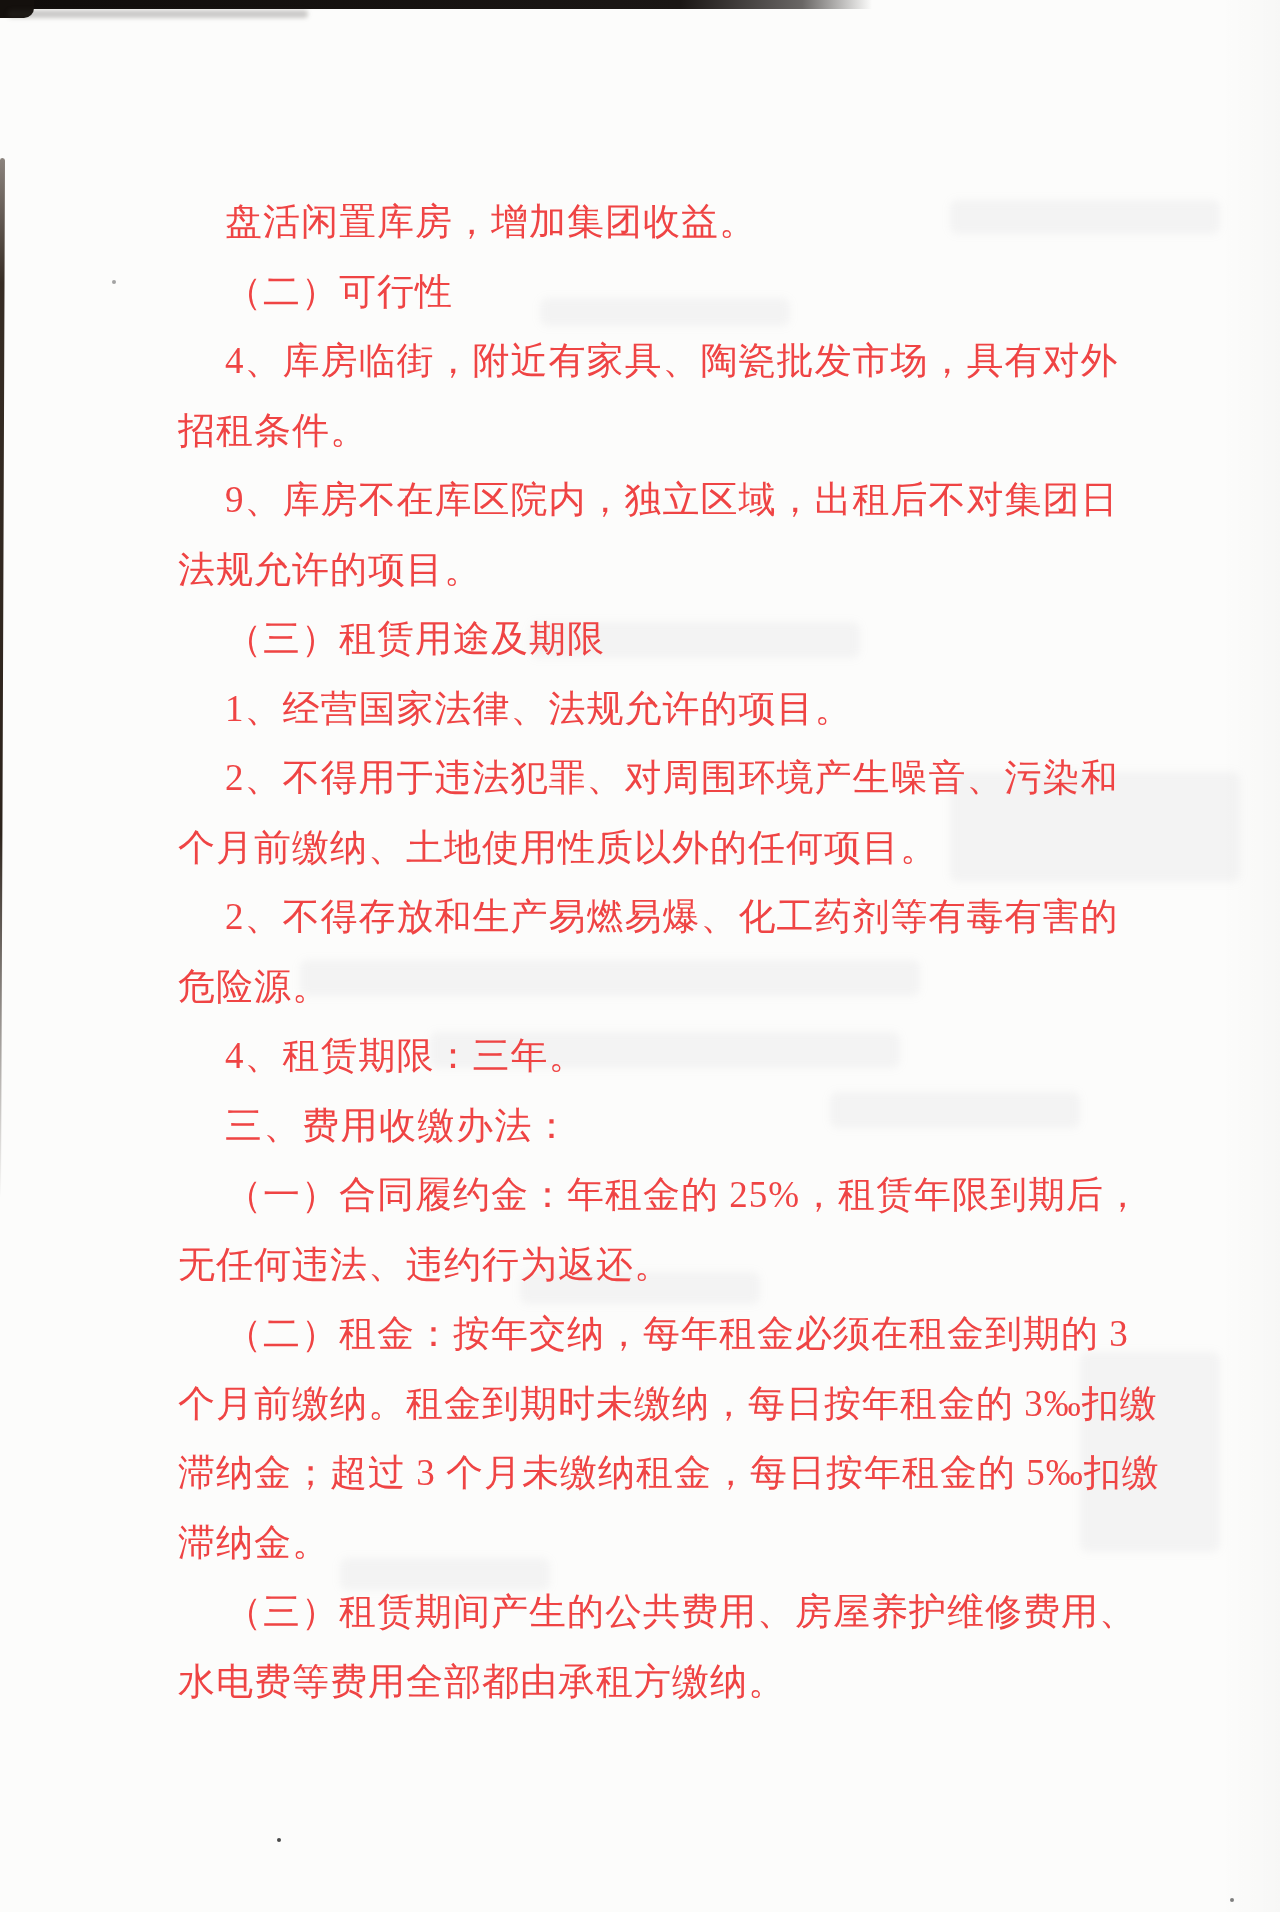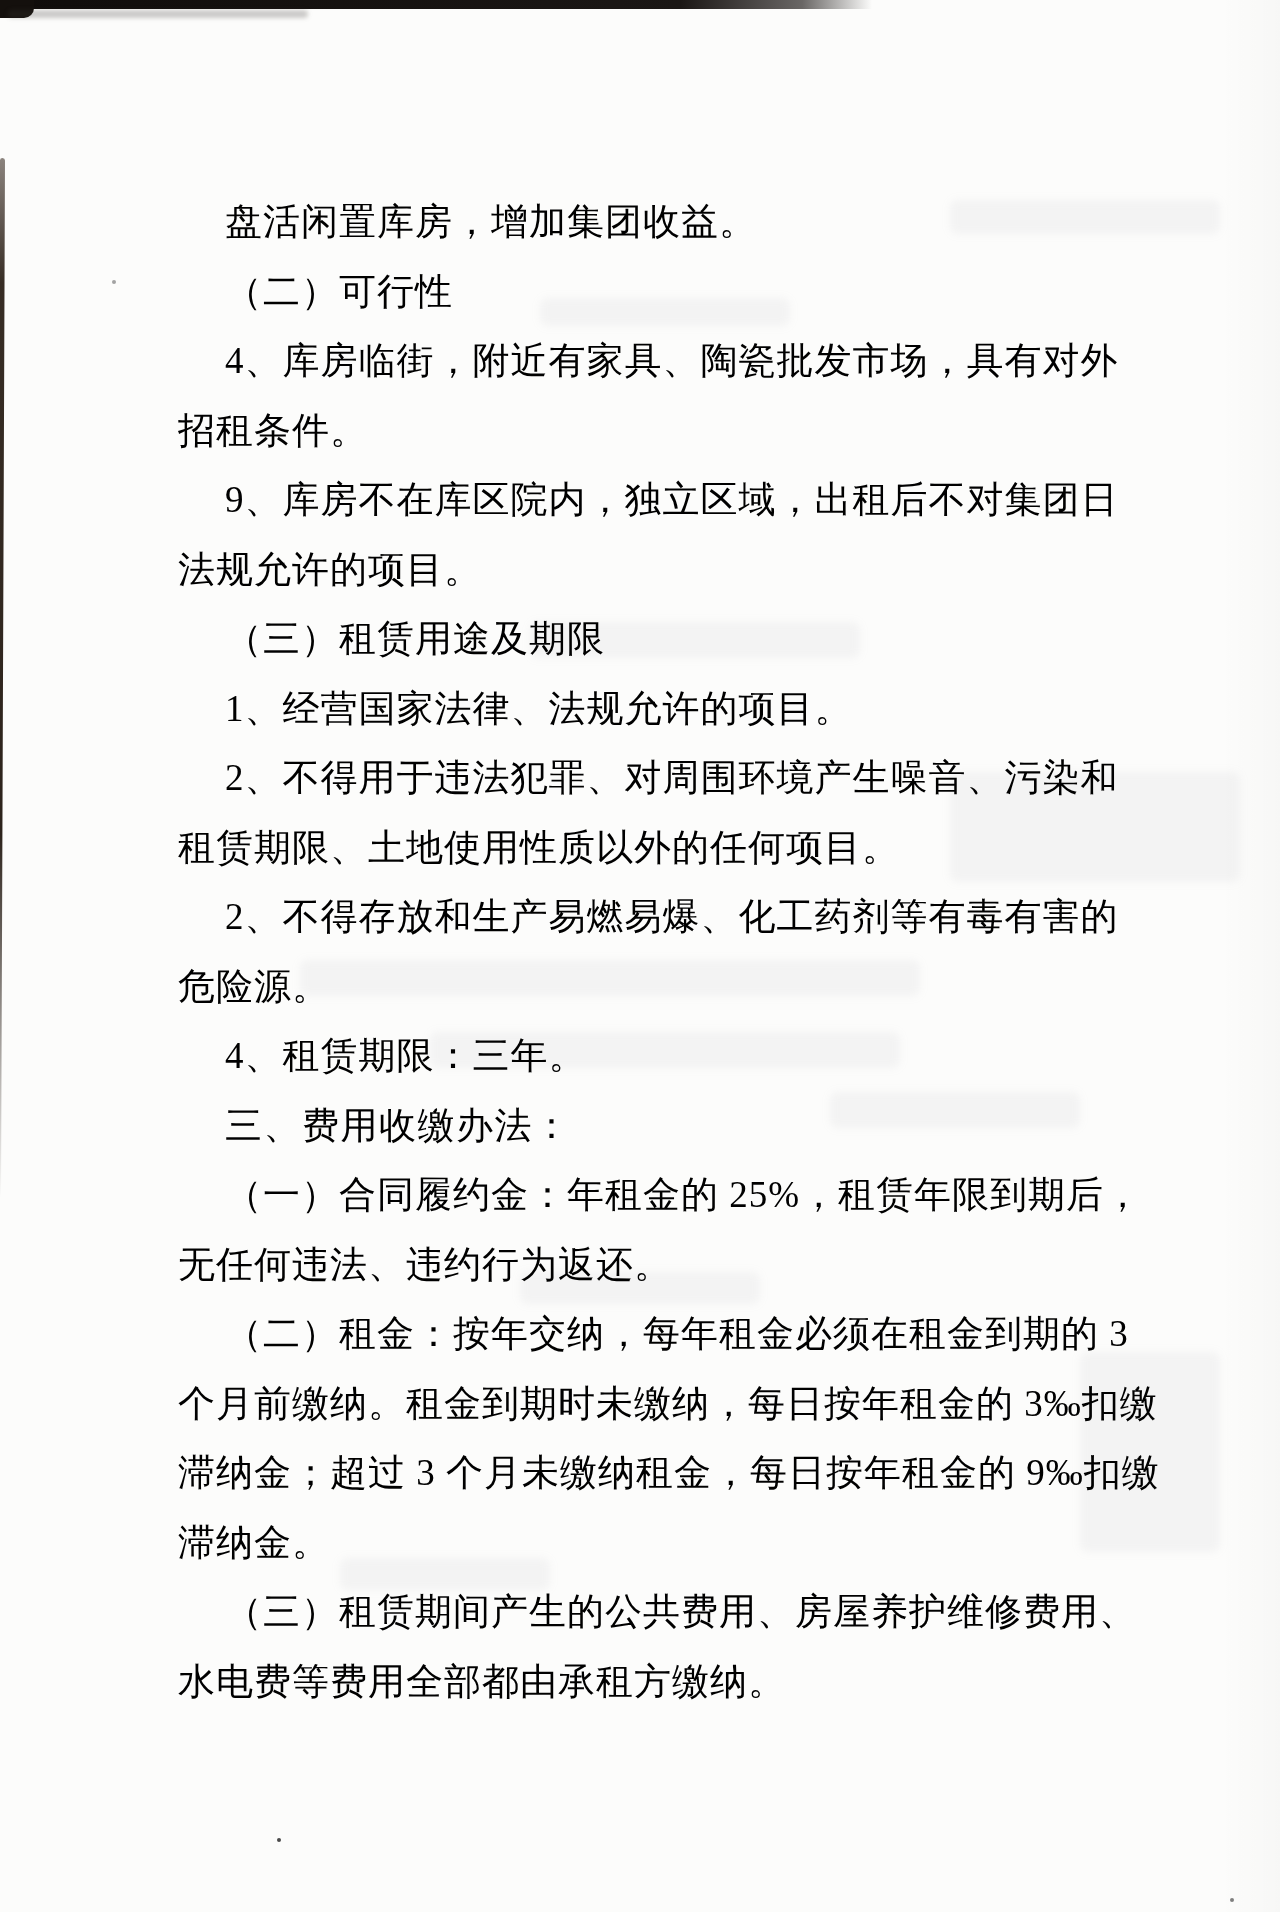--- a/index.html
+++ b/index.html
@@ -106,38 +106,38 @@
   <div class="ghost" style="left:430px; top:1032px; width:470px; height:36px;"></div>
   <div class="ghost" style="left:830px; top:1092px; width:250px; height:36px;"></div>
   <div class="ghost" style="left:520px; top:1272px; width:240px; height:32px;"></div>
   <div class="ghost" style="left:340px; top:1558px; width:210px; height:32px;"></div>
   <div class="ghost" style="left:1080px; top:1352px; width:140px; height:200px;"></div>
 
   <div class="speck" style="left:277px; top:1838px;"></div>
   <div class="speck" style="left:1230px; top:1898px; opacity:0.7;"></div>
   <div class="speck" style="left:112px; top:280px; opacity:0.5;"></div>
 
-  <div class="text-block" id="text-block" style="color: #000000;">
+  <div class="text-block" id="text-block" style="color: #ef4444;">
       <div class="line indent">盘活闲置库房，增加集团收益。</div>
       <div class="line indent">（二）可行性</div>
       <div class="line indent">4、库房临街，附近有家具、陶瓷批发市场，具有对外</div>
       <div class="line">招租条件。</div>
       <div class="line indent">9、库房不在库区院内，独立区域，出租后不对集团日</div>
       <div class="line">法规允许的项目。</div>
       <div class="line indent">（三）租赁用途及期限</div>
       <div class="line indent">1、经营国家法律、法规允许的项目。</div>
       <div class="line indent">2、不得用于违法犯罪、对周围环境产生噪音、污染和</div>
-      <div class="line">租赁期限、土地使用性质以外的任何项目。</div>
+      <div class="line">个月前缴纳、土地使用性质以外的任何项目。</div>
       <div class="line indent">2、不得存放和生产易燃易爆、化工药剂等有毒有害的</div>
       <div class="line">危险源。</div>
       <div class="line indent">4、租赁期限：三年。</div>
       <div class="line indent bold">三、费用收缴办法：</div>
       <div class="line indent">（一）合同履约金：年租金的 25%，租赁年限到期后，</div>
       <div class="line">无任何违法、违约行为返还。</div>
       <div class="line indent">（二）租金：按年交纳，每年租金必须在租金到期的 3</div>
       <div class="line">个月前缴纳。租金到期时未缴纳，每日按年租金的 3‰扣缴</div>
-      <div class="line">滞纳金；超过 3 个月未缴纳租金，每日按年租金的 9‰扣缴</div>
+      <div class="line">滞纳金；超过 3 个月未缴纳租金，每日按年租金的 5‰扣缴</div>
       <div class="line">滞纳金。</div>
       <div class="line indent">（三）租赁期间产生的公共费用、房屋养护维修费用、</div>
       <div class="line">水电费等费用全部都由承租方缴纳。</div>
     </div>
 
 </div>
 
 </body></html>

